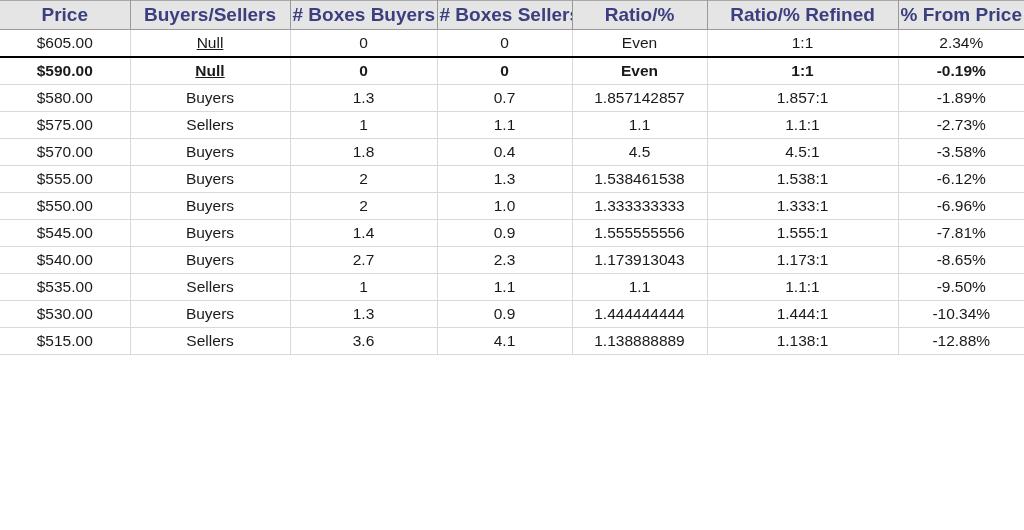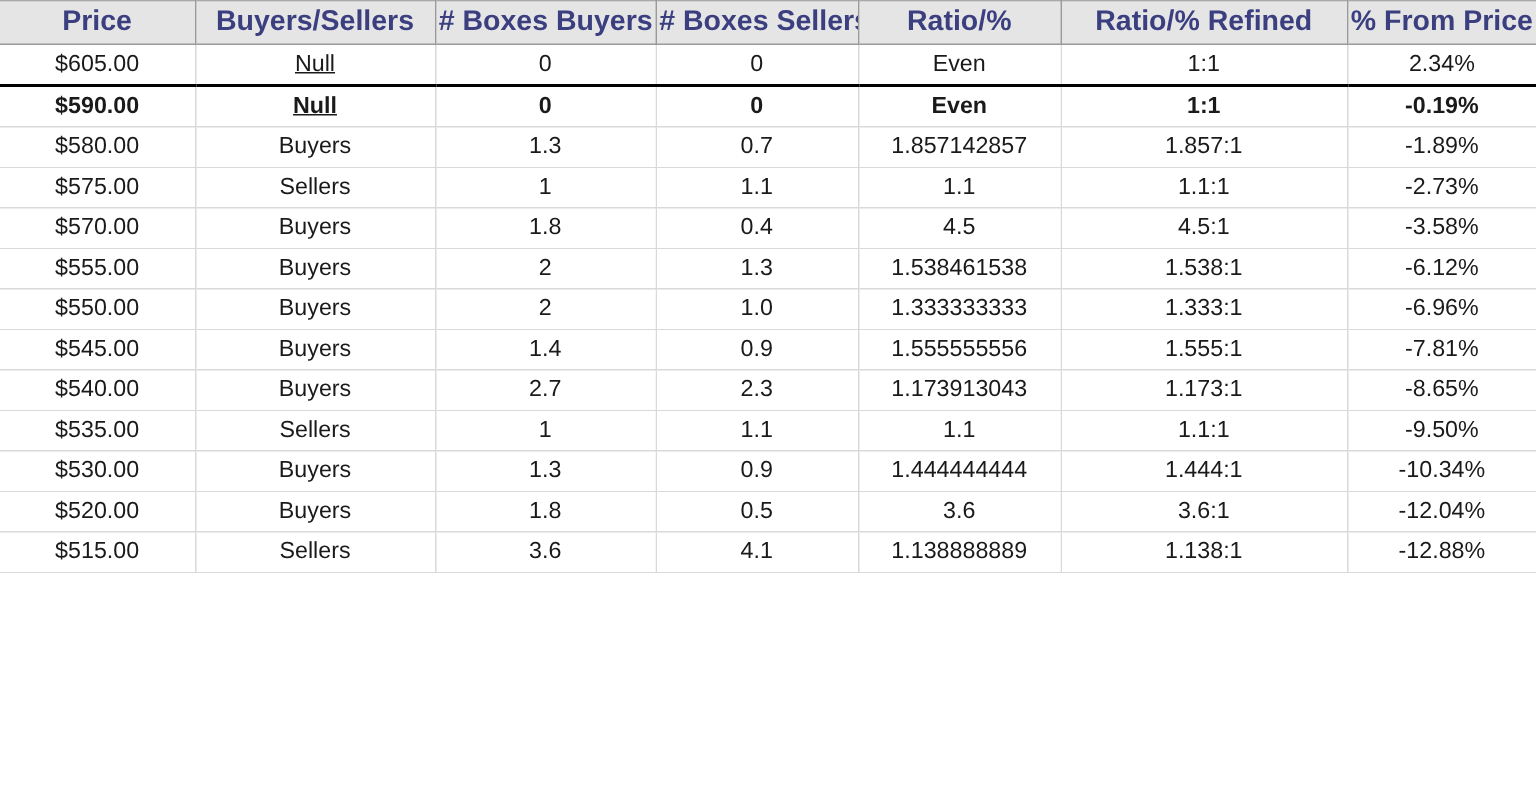--- a/index.html
+++ b/index.html
@@ -199,29 +199,20 @@
       <tr>
         <td>$530.00</td>
         <td class="fill-buyers">Buyers</td>
         <td>1.3</td>
         <td>0.9</td>
         <td>1.444444444</td>
         <td>1.444:1</td>
         <td>-10.34%</td>
       </tr>
       <tr>
-        <td>$520.00</td>
-        <td class="fill-buyers">Buyers</td>
-        <td>1.8</td>
-        <td>0.5</td>
-        <td>3.6</td>
-        <td>3.6:1</td>
-        <td>-12.04%</td>
-      </tr>
-      <tr>
         <td>$515.00</td>
         <td class="fill-sellers">Sellers</td>
         <td>3.6</td>
         <td>4.1</td>
         <td>1.138888889</td>
         <td>1.138:1</td>
         <td>-12.88%</td>
       </tr>
     </tbody>
 </table>

